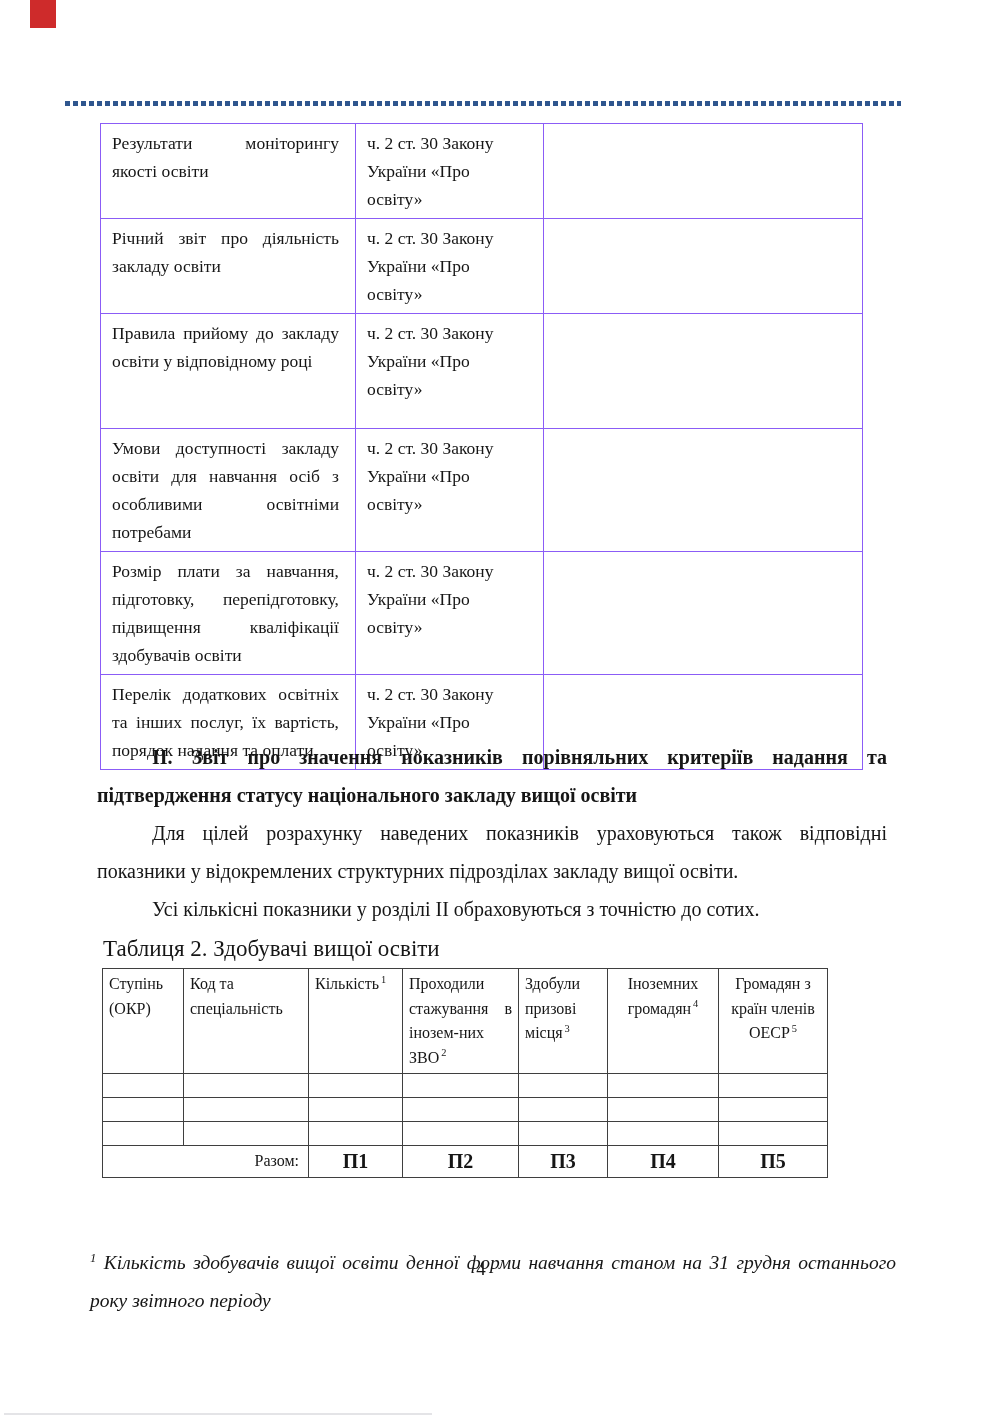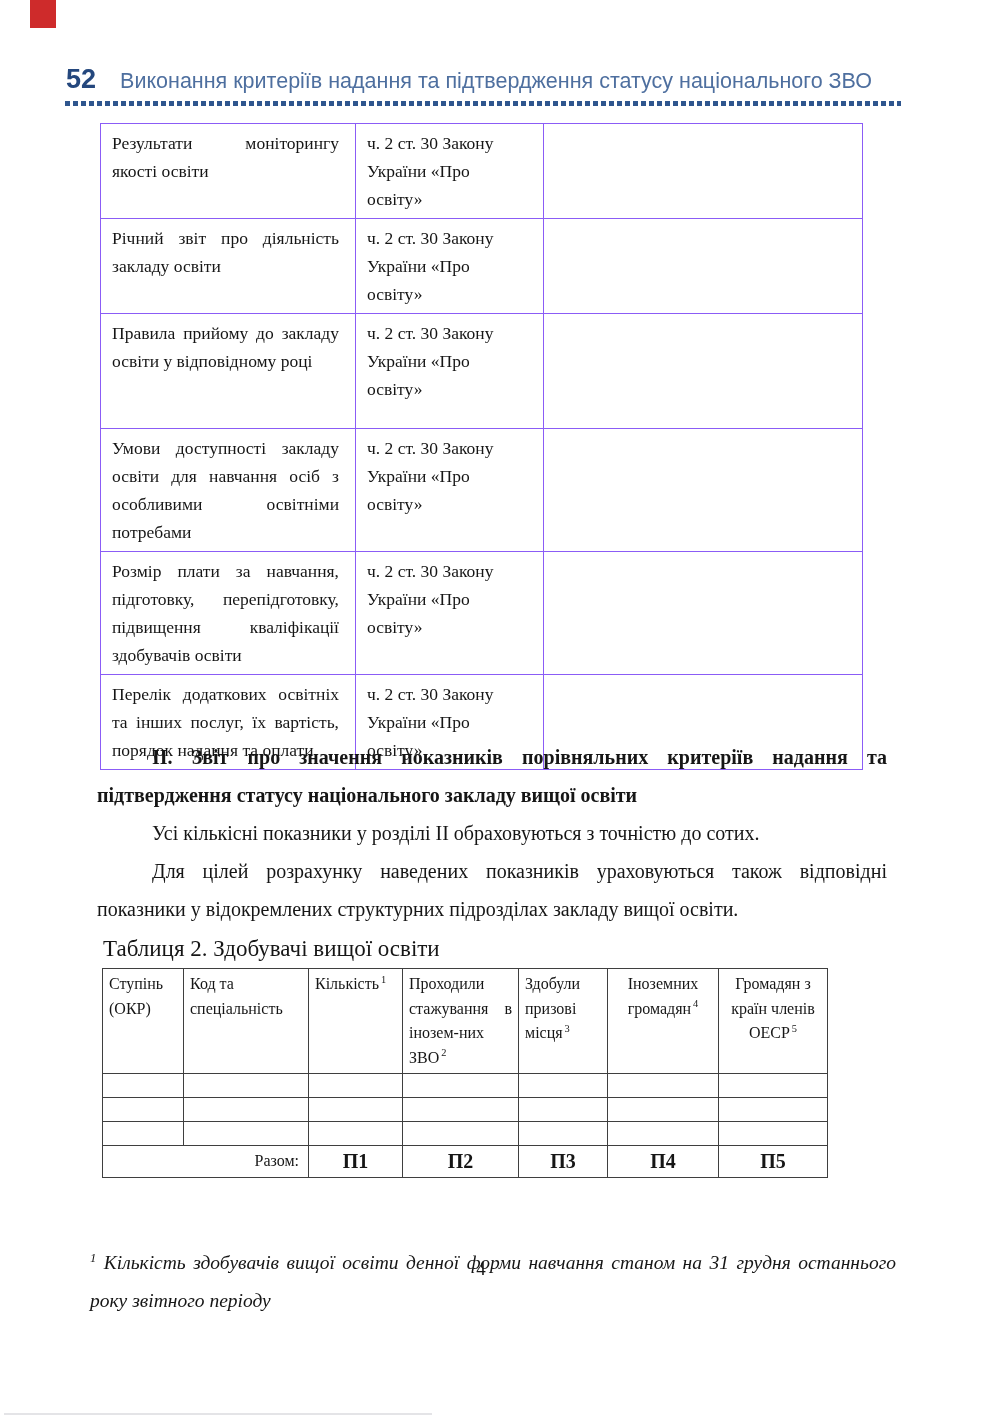--- a/index.html
+++ b/index.html
@@ -141,24 +141,20 @@
     background: #e4e4e7;
   }
 </style>
 </head>
 <body>
 
 <div class="page">
 
   <div class="red-mark"></div>
 
-  <div class="running-head">
-    <span class="pagenum">52</span>
-    <span class="title">Виконання критеріїв надання та підтвердження статусу національного ЗВО</span>
-  </div>
   <div class="dotted-rule"></div>
 
   <table class="t1">
     <colgroup>
         <col style="width:255px">
         <col style="width:188px">
         <col style="width:319px">
       </colgroup>
     <tbody>
       <tr style="height:90px">
@@ -189,22 +185,22 @@
       <tr style="height:90px">
         <td class="c1">Перелік додаткових освітніх та інших послуг, їх вартість, порядок надання та оплати</td>
         <td class="c2">ч. 2 ст. 30 Закону України «Про освіту»</td>
         <td class="c3"></td>
       </tr>
     </tbody>
   </table>
 
   <div class="section-block">
     <p class="h">ІІ. Звіт про значення показників порівняльних критеріїв надання та підтвердження статусу національного закладу вищої освіти</p>
+    <p>Для цілей розрахунку наведених показників ураховуються також відповідні показники у відокремлених структурних підрозділах закладу вищої освіти.</p>
     <p>Усі кількісні показники у розділі ІІ обраховуються з точністю до сотих.</p>
-    <p>Для цілей розрахунку наведених показників ураховуються також відповідні показники у відокремлених структурних підрозділах закладу вищої освіти.</p>
   </div>
 
   <div class="t2-caption">Таблиця 2. Здобувачі вищої освіти</div>
 
   <table class="t2">
     <colgroup>
       <col style="width:81px">
         <col style="width:125px">
         <col style="width:94px">
         <col style="width:116px">

